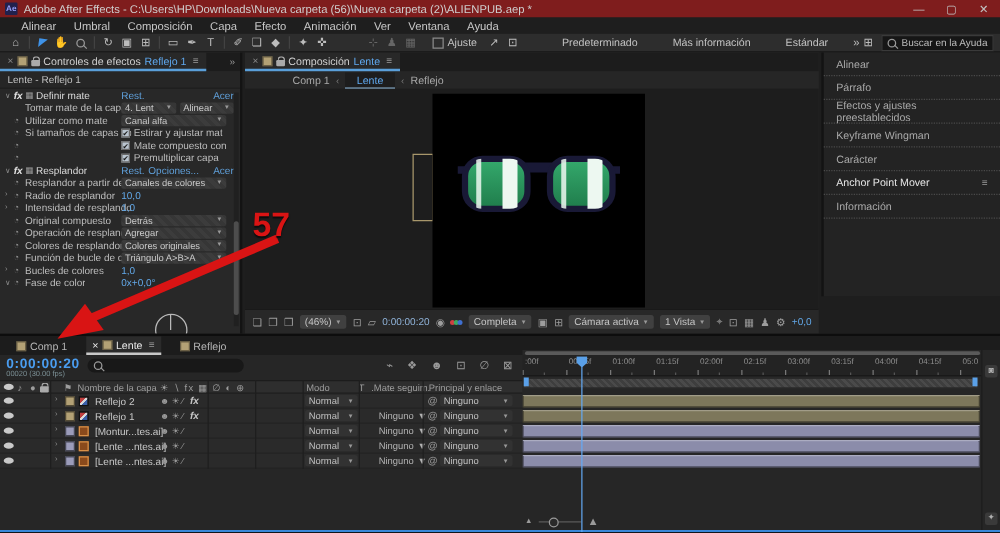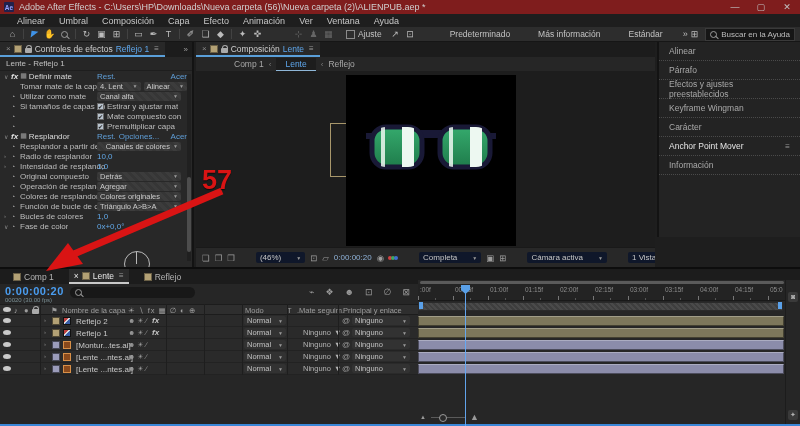--- a/index.html
+++ b/index.html
@@ -67,21 +67,21 @@
   
   .comp-panel{position:absolute;top:42px;left:196px;width:459px;height:225px;background:#262626;overflow:hidden;}
   .crumbs{height:14px;display:flex;align-items:center;gap:5px;font-size:8.5px;color:#a8a8a8;padding-left:38px;background:#262626;}
   .crumb-sep{color:#7a7a7a;font-size:8px;}
   .crumb.cur{background:#1d1d1d;color:#5fa8ee;padding:1px 9px;border-bottom:1px solid #8fb7d8;}
   .viewer{position:absolute;top:29px;left:0;right:0;bottom:19px;background:#1d1d1d;overflow:hidden;}
   .canvas{position:absolute;left:150px;top:4px;width:170px;height:171px;background:#000;}
   .ghost-rect{position:absolute;left:134px;top:52px;width:15px;height:52px;border:1px solid #a8976b;}
   .statusbar{position:absolute;left:0;right:0;bottom:0;height:19px;background:#282828;border-top:1px solid #191919;display:flex;align-items:center;gap:5px;padding:0 6px;font-size:8px;color:#b5b5b5;}
   .sb-icon{color:#9d9d9d;font-size:8.5px;}
-  .sb-dd{display:inline-flex;align-items:center;background:#0f172a;border-radius:2px;padding:1px 4px;color:#c5c5c5;gap:15px;white-space:nowrap;margin-left:16px;}
+  .sb-dd{display:inline-flex;align-items:center;background:#404040;border-radius:2px;padding:1px 4px;color:#c5c5c5;gap:3px;white-space:nowrap;}
   .sb-dd .car{font-size:5px;color:#999;}
   .rgb{display:flex;}
   .rgb i{width:4px;height:4px;border-radius:50%;display:block;margin-left:-1px;}
   .tc-blue{color:#8fb2d8;}
   .plus-blue{color:#62a8e8;}
   
   .sidebar{position:absolute;top:42px;left:657px;width:143px;height:195px;background:#232323;border-left:2px solid #131313;box-sizing:border-box;}
   .side-item{height:18px;display:flex;align-items:center;padding:0 10px;font-size:8.5px;color:#a9a9a9;border-bottom:1px dotted #4a4a4a;justify-content:space-between;}
   .side-item.on{color:#e6e6e6;}
   
@@ -298,21 +298,21 @@
             <span class="lnk">Rest.</span>
             <span class="lnk">Opciones...</span>
             <span class="lnk">Acer</span>
           </span>
         </div>
         <div class="fxrow">
           <span class="exp"></span>
           <span class="sw">◔</span>
           <span class="lbl">Resplandor a partir de</span>
           <span class="fxval">
-            <span class="dd" style="width: 84px; justify-content: flex-end;">
+            <span class="dd" style="width: 84px;">
               <span>Canales de colores</span>
               <span class="car">▼</span>
             </span>
           </span>
         </div>
         <div class="fxrow">
           <span class="exp">›</span>
           <span class="sw">◔</span>
           <span class="lbl">Radio de resplandor</span>
           <span class="fxval">

